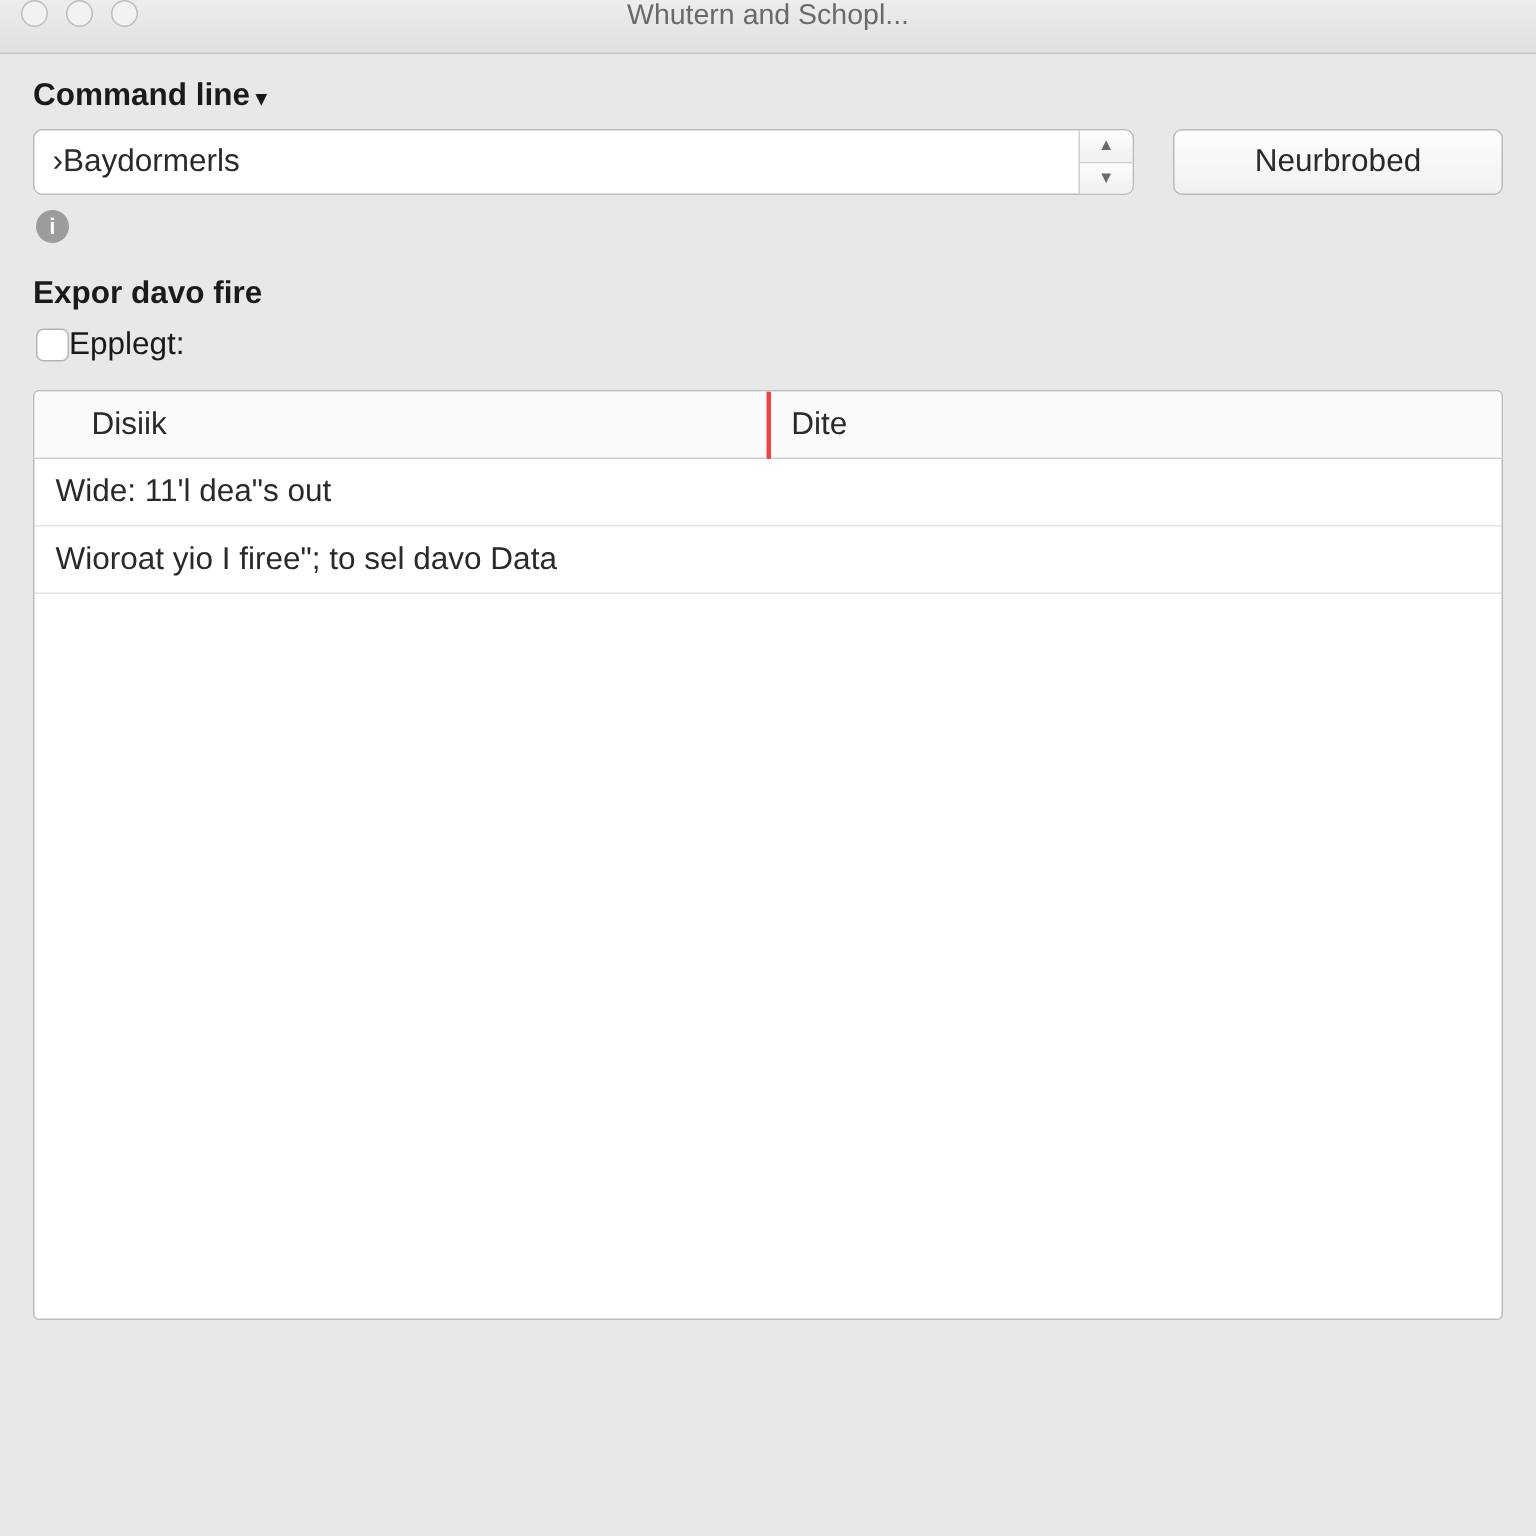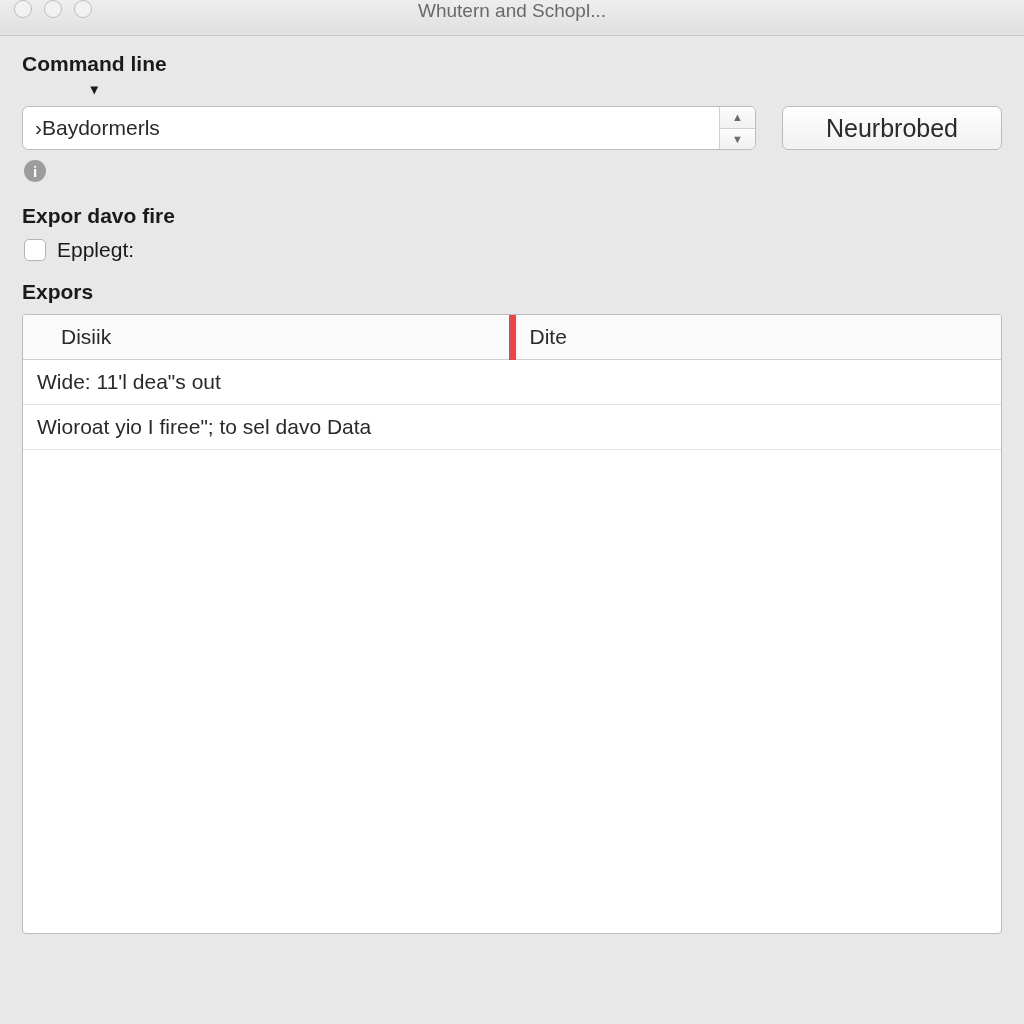--- a/index.html
+++ b/index.html
@@ -42,21 +42,20 @@
     
     .content { padding: 16px 22px 0 22px; }
 
     .section-label {
       font-weight: 700;
       font-size: 21px;
       display: inline-flex;
       align-items: center;
       gap: 4px;
       margin-bottom: 10px;
-      flex-direction: column;
     }
     .section-label .chev {
       font-size: 14px;
       position: relative;
       top: 1px;
     }
 
     .row { display: flex; gap: 26px; align-items: stretch; margin-bottom: 8px; }
 
     .combo {
@@ -96,21 +95,21 @@
     }
     .stepper .half:first-child { border-bottom: 1px solid #cfcfcf; }
 
     .btn {
       background: linear-gradient(#fefefe, #f1f1f1);
       border: 1px solid #bcbcbc;
       border-radius: 6px;
       height: 44px;
       min-width: 220px;
       padding: 0 26px;
-      font-size: 25px;
+      font-size: 21px;
       color: #2a2a2a;
       display: flex;
       align-items: center;
       justify-content: center;
     }
     .btn-wide { min-width: 280px; }
 
     .info-line {
       display: flex;
       align-items: center;
@@ -146,21 +145,21 @@
       height: 44px;
       font-size: 21px;
       padding: 0 12px;
       outline: none;
       color: #2a2a2a;
     }
 
     .check-row {
       display: flex;
       align-items: center;
-      gap: 11px;
+      gap: 0;
       margin: 10px 0 18px 2px;
       font-size: 21px;
     }
     .checkbox {
       width: 22px; height: 22px;
       background: #fff;
       border: 1px solid #b5b5b5;
       border-radius: 5px;
     }
 
@@ -174,21 +173,21 @@
     }
     table { width: 100%; border-collapse: collapse; font-size: 21px; }
     thead th {
       text-align: left;
       font-weight: 400;
       color: #2a2a2a;
       padding: 10px 14px;
       border-bottom: 1px solid #d0d0d0;
       background: #fafafa;
     }
-    thead th + th { border-left: 7px solid #ef4444; }
+    thead th + th { border-left: 3px solid #ef4444; }
     tbody td {
       padding: 10px 14px;
       border-bottom: 1px solid #e2e2e2;
       color: #2a2a2a;
     }
     .col-a { width: 50%; padding-left: 38px; }
     .col-b { width: 50%; }
   </style>
 </head>
 <body>
@@ -230,21 +229,20 @@
   
   <div class="plain-label">Expor davo fire</div>
 
 
   <div class="check-row">
     <div class="checkbox"></div>
     <span>Epplegt:</span>
   </div>
 
   
-  <div class="plain-label">Expors</div>
 
   <div class="table-wrap">
     <table>
       <thead>
         <tr>
           <th class="col-a">Disiik</th>
           <th class="col-b">Dite</th>
         </tr>
       </thead>
       <tbody>

